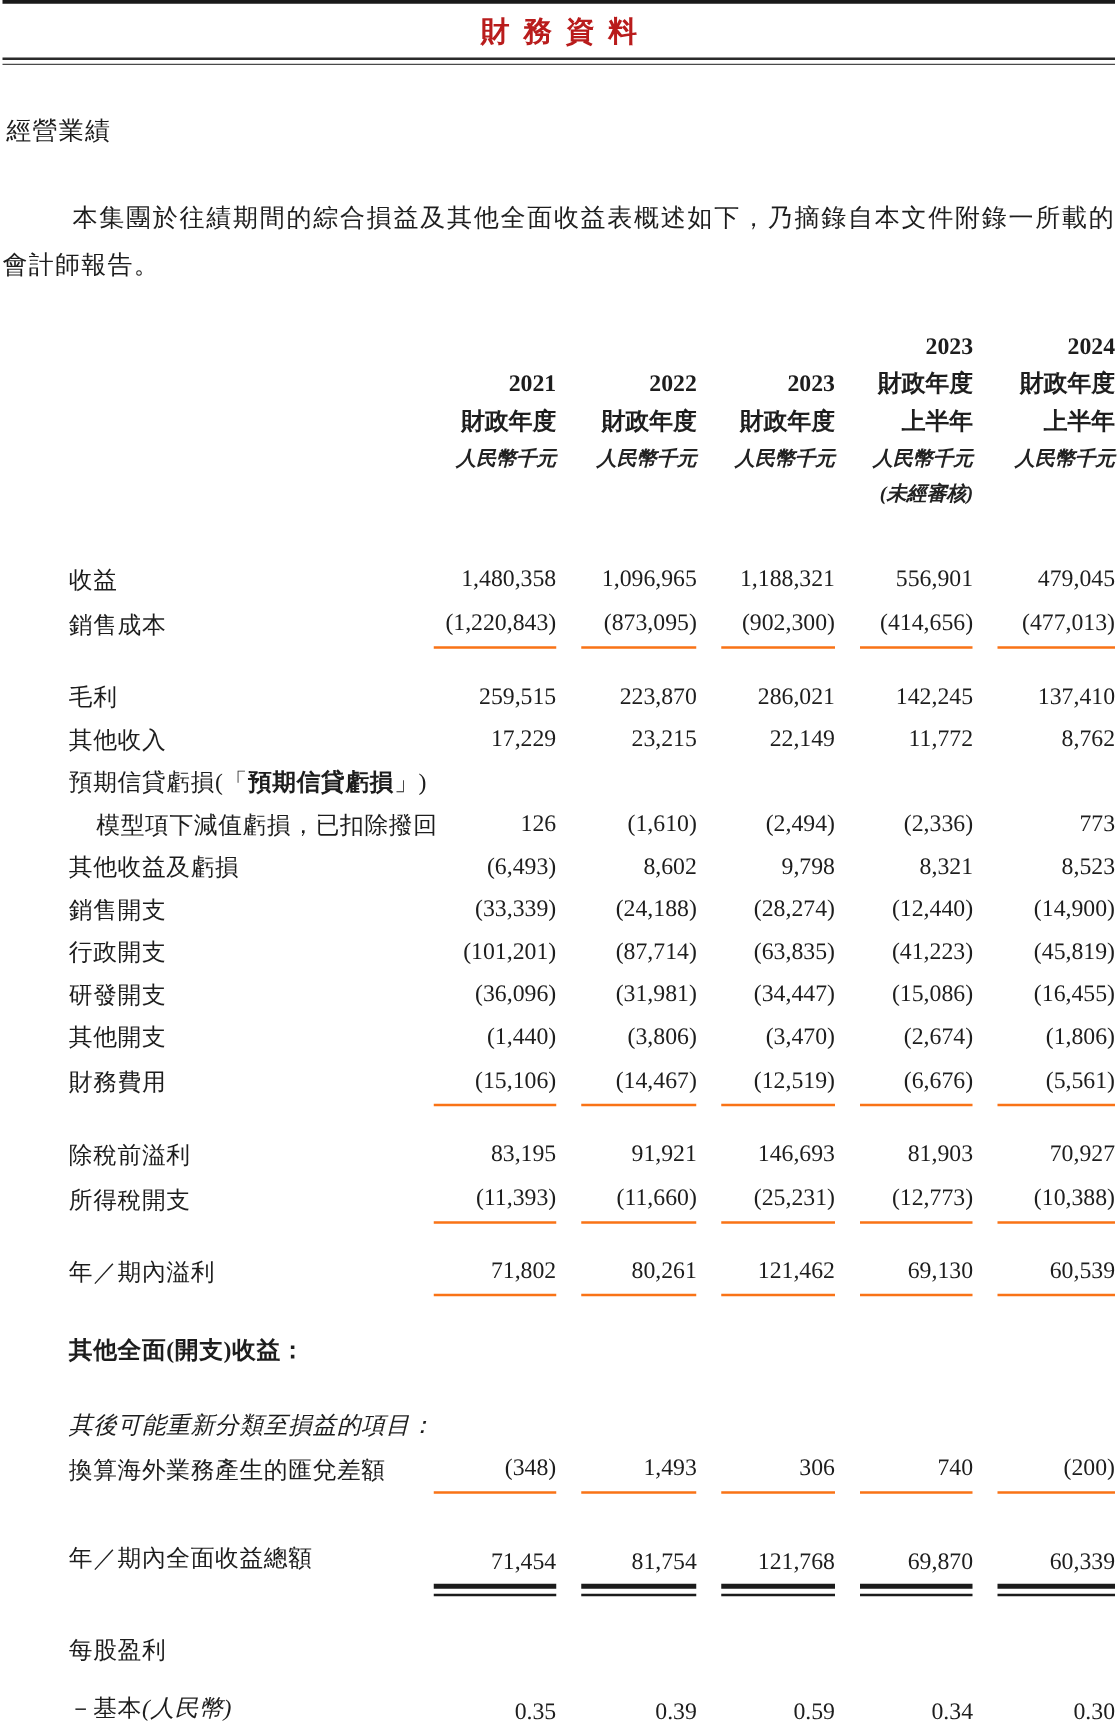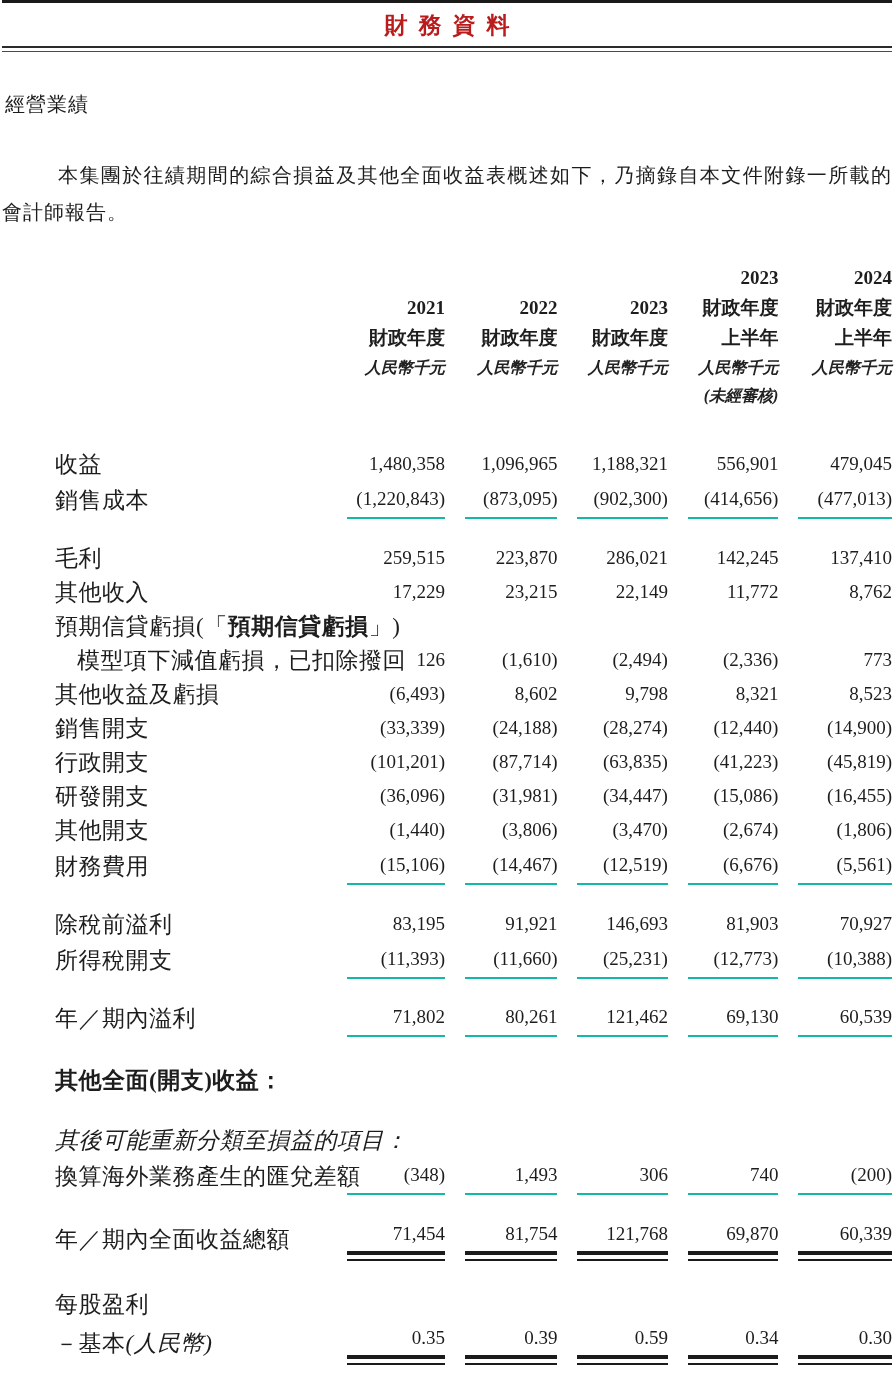--- a/index.html
+++ b/index.html
@@ -18,30 +18,30 @@
 
   
   .fin-table { width:890px; border-collapse:collapse; table-layout:fixed; margin-top:32px; }
   .fin-table th, .fin-table td { padding:0; vertical-align:bottom; }
   .hstack .hline { height:30px; line-height:30px; text-align:right; font-size:19px; white-space:nowrap; }
   .hline.bold { font-weight:bold; }
   .hline.unit, .hline.note { font-style:italic; font-size:16px; color:#222; }
   .hline.note { height:28px; line-height:26px; }
 
   tbody tr.datarow { height:34px; }
-  td.label { font-size:23px; padding-left:53px; letter-spacing:0.5px; vertical-align:middle; white-space:nowrap; }
+  td.label { font-size:19px; padding-left:53px; letter-spacing:0.5px; vertical-align:middle; white-space:nowrap; }
   td.label.indent { padding-left:75px; }
   td.label.bold, span.bold { font-weight:bold; }
   td.label.italic, span.italic { font-style:italic; }
   td.num { vertical-align:middle; }
   td.num .cell { text-align:right; font-size:19px; white-space:nowrap; }
   td.c1 { padding-left:2px; }
   td.c2, td.c3, td.c4, td.c5 { padding-left:20px; }
-  .cell.single { border-bottom:2px solid #14b8a6; padding-bottom:7px; margin-top:7px; }
-  .cell.double { padding-bottom:0; margin-top:6px; }
+  .cell.single { border-bottom:2px solid #f97316; padding-bottom:7px; margin-top:7px; }
+  .cell.double { padding-bottom:0; margin-top:22px; }
   .cell.double::after { content:""; display:block; margin-top:6px; height:4px;
                         border-top:4px solid #1b1b1b; border-bottom:2px solid #1b1b1b; }
   tr.spacer td { height:24px; }
 </style>
 </head>
 <body>
 
 <div class="page">
 
   <header class="title-band">

